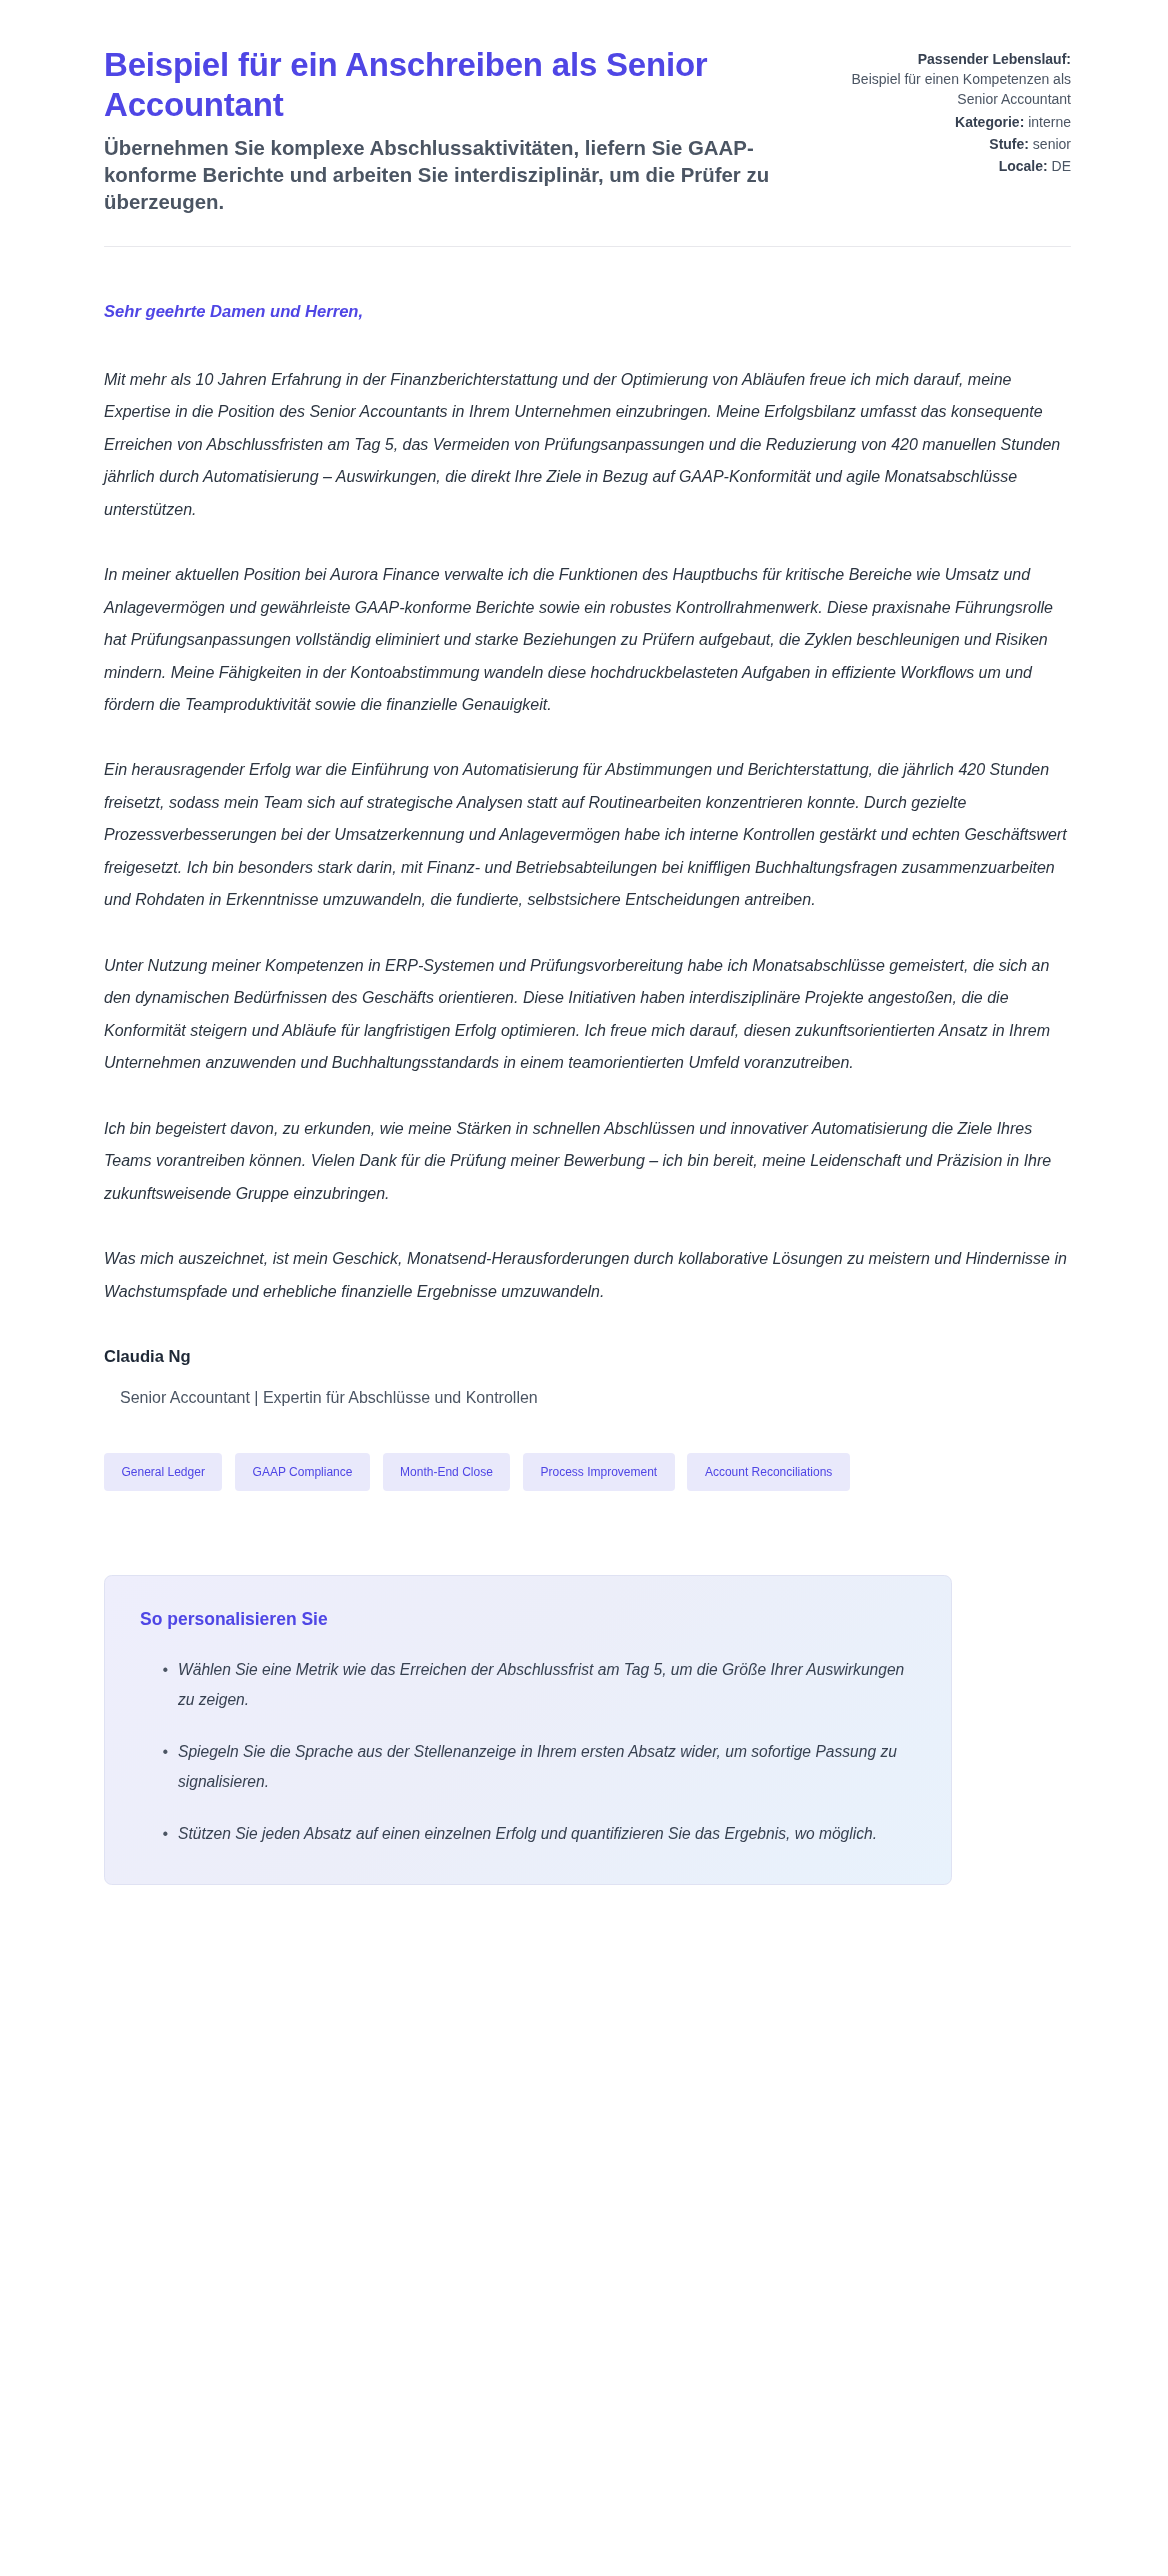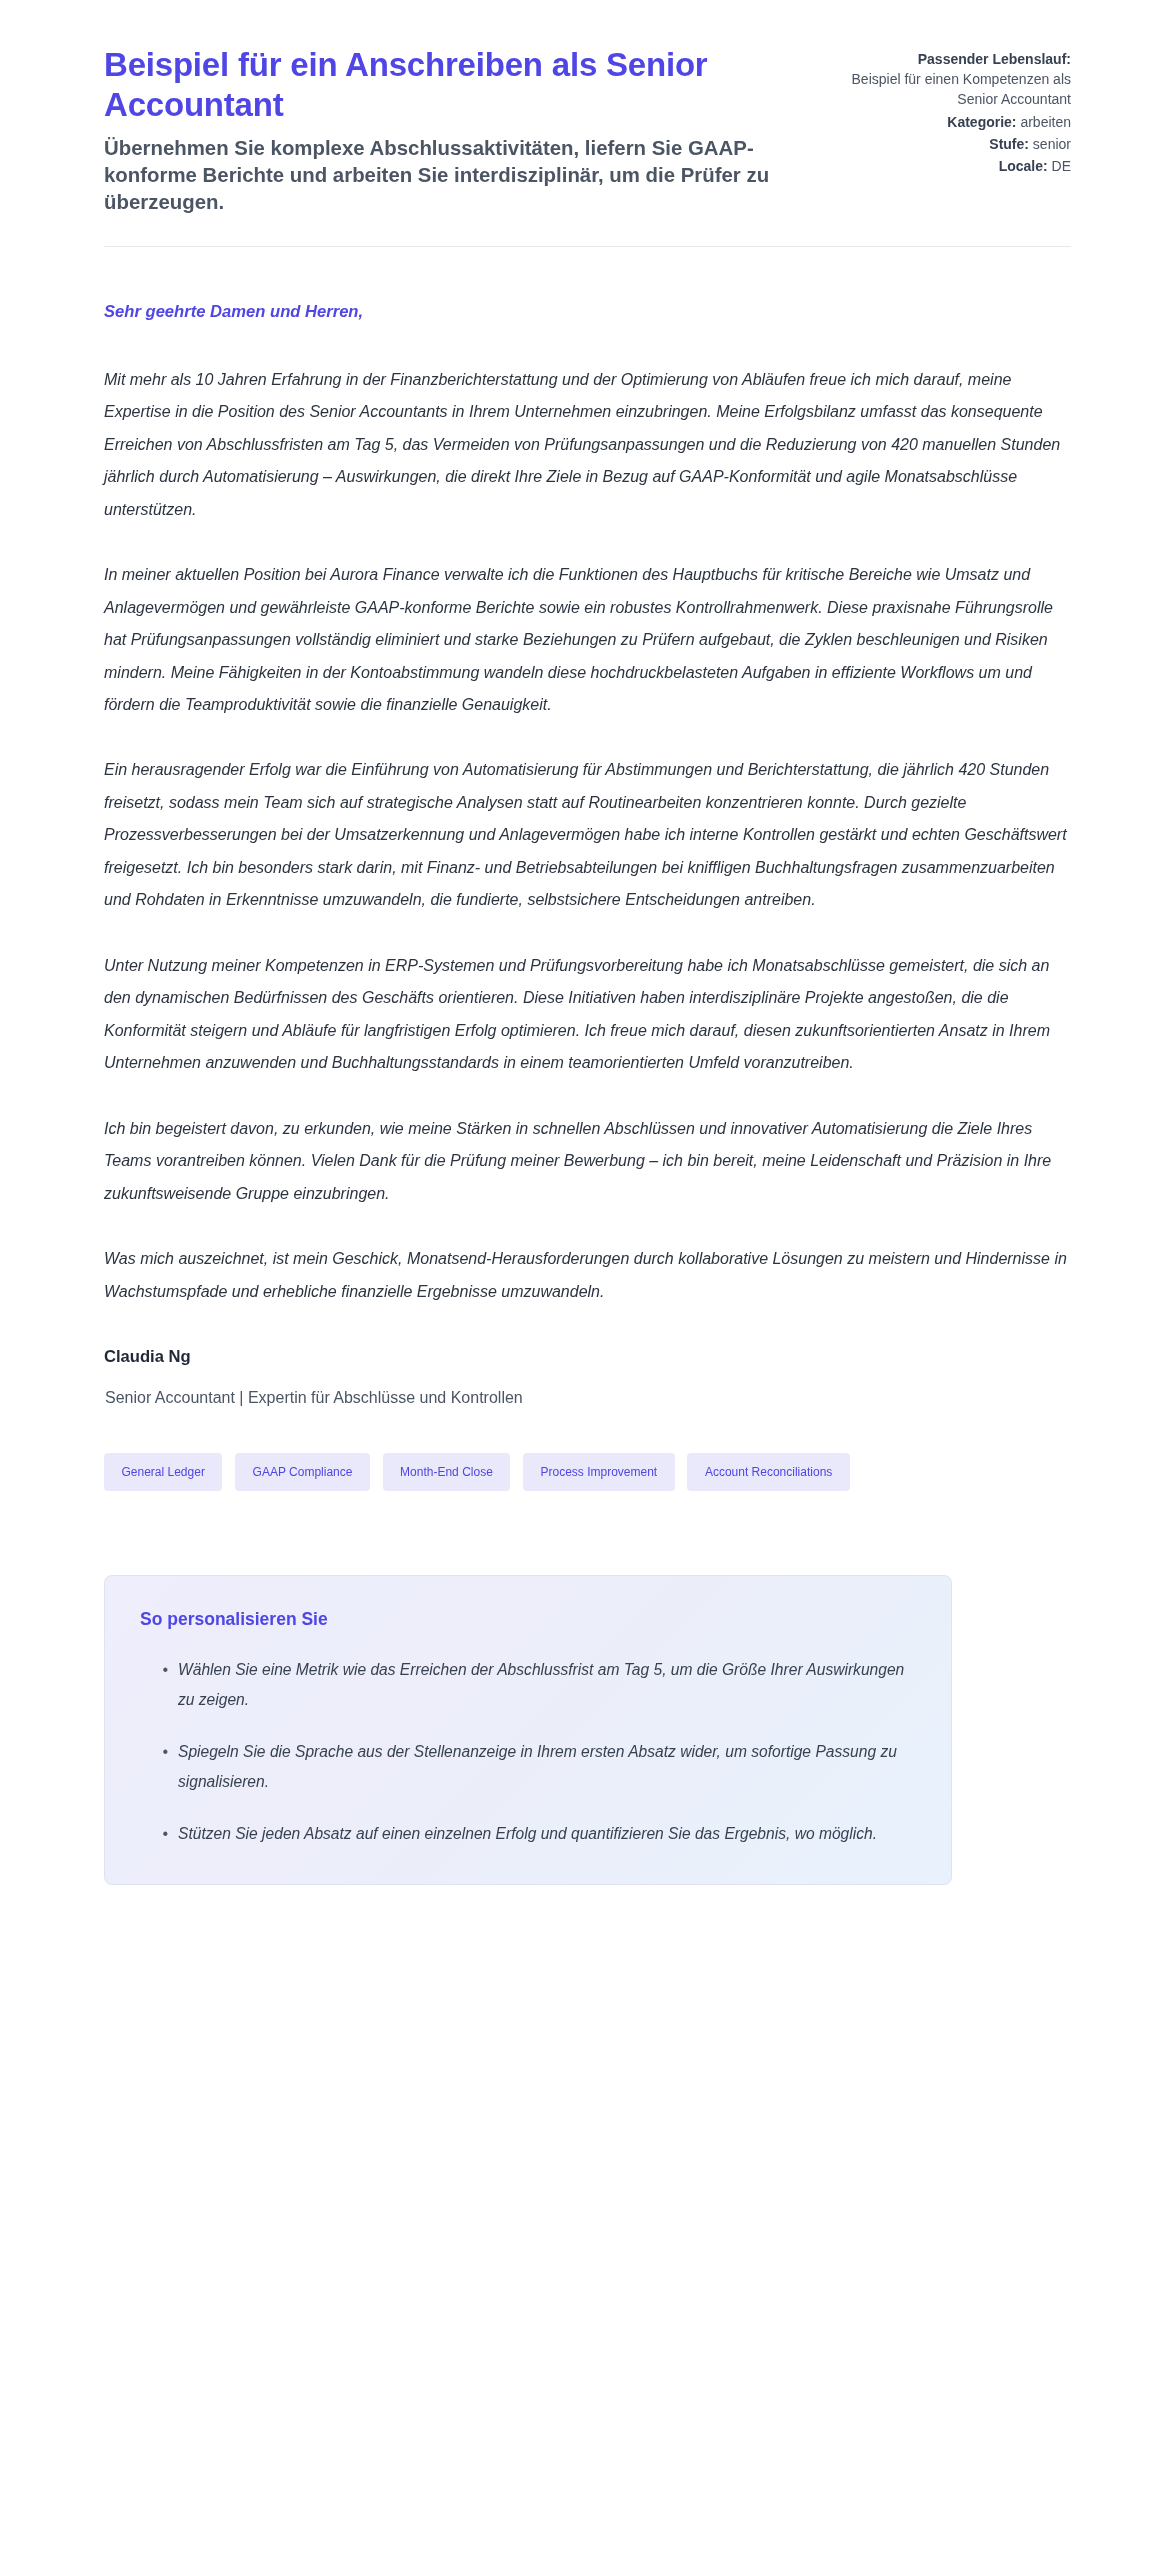--- a/index.html
+++ b/index.html
@@ -94,21 +94,21 @@
   .signature { margin-top: 39px; }
   .sig-name {
     font-size: 16.6px;
     font-weight: bold;
     color: #1f2937;
     margin: 0 0 17.5px 0;
   }
   .sig-role {
     font-size: 16px;
     color: #4b5563;
-    margin: 1px;
+    margin: 16px;
     line-height: 1.6;
   }
 
   
   .tags {
     display: flex;
     flex-wrap: wrap;
     gap: 12.7px;
     margin-top: 43px;
     max-width: 876px;
@@ -175,21 +175,21 @@
       <p class="doc-subtitle">Übernehmen Sie komplexe Abschlussaktivitäten, liefern Sie GAAP-konforme Berichte und arbeiten Sie interdisziplinär, um die Prüfer zu überzeugen.</p>
     </div>
 
     <div class="meta">
       <div class="meta-row">
         <span class="meta-label">Passender Lebenslauf:</span>
         <span class="meta-block-value">Beispiel für einen Kompetenzen als Senior Accountant</span>
       </div>
       <div class="meta-row">
         <span class="meta-label">Kategorie:</span>
-        <span class="meta-value">arbeiten</span>
+        <span class="meta-value">interne</span>
       </div>
       <div class="meta-row">
         <span class="meta-label">Stufe:</span>
         <span class="meta-value">senior</span>
       </div>
       <div class="meta-row">
         <span class="meta-label">Locale:</span>
         <span class="meta-value">DE</span>
       </div>
     </div>

